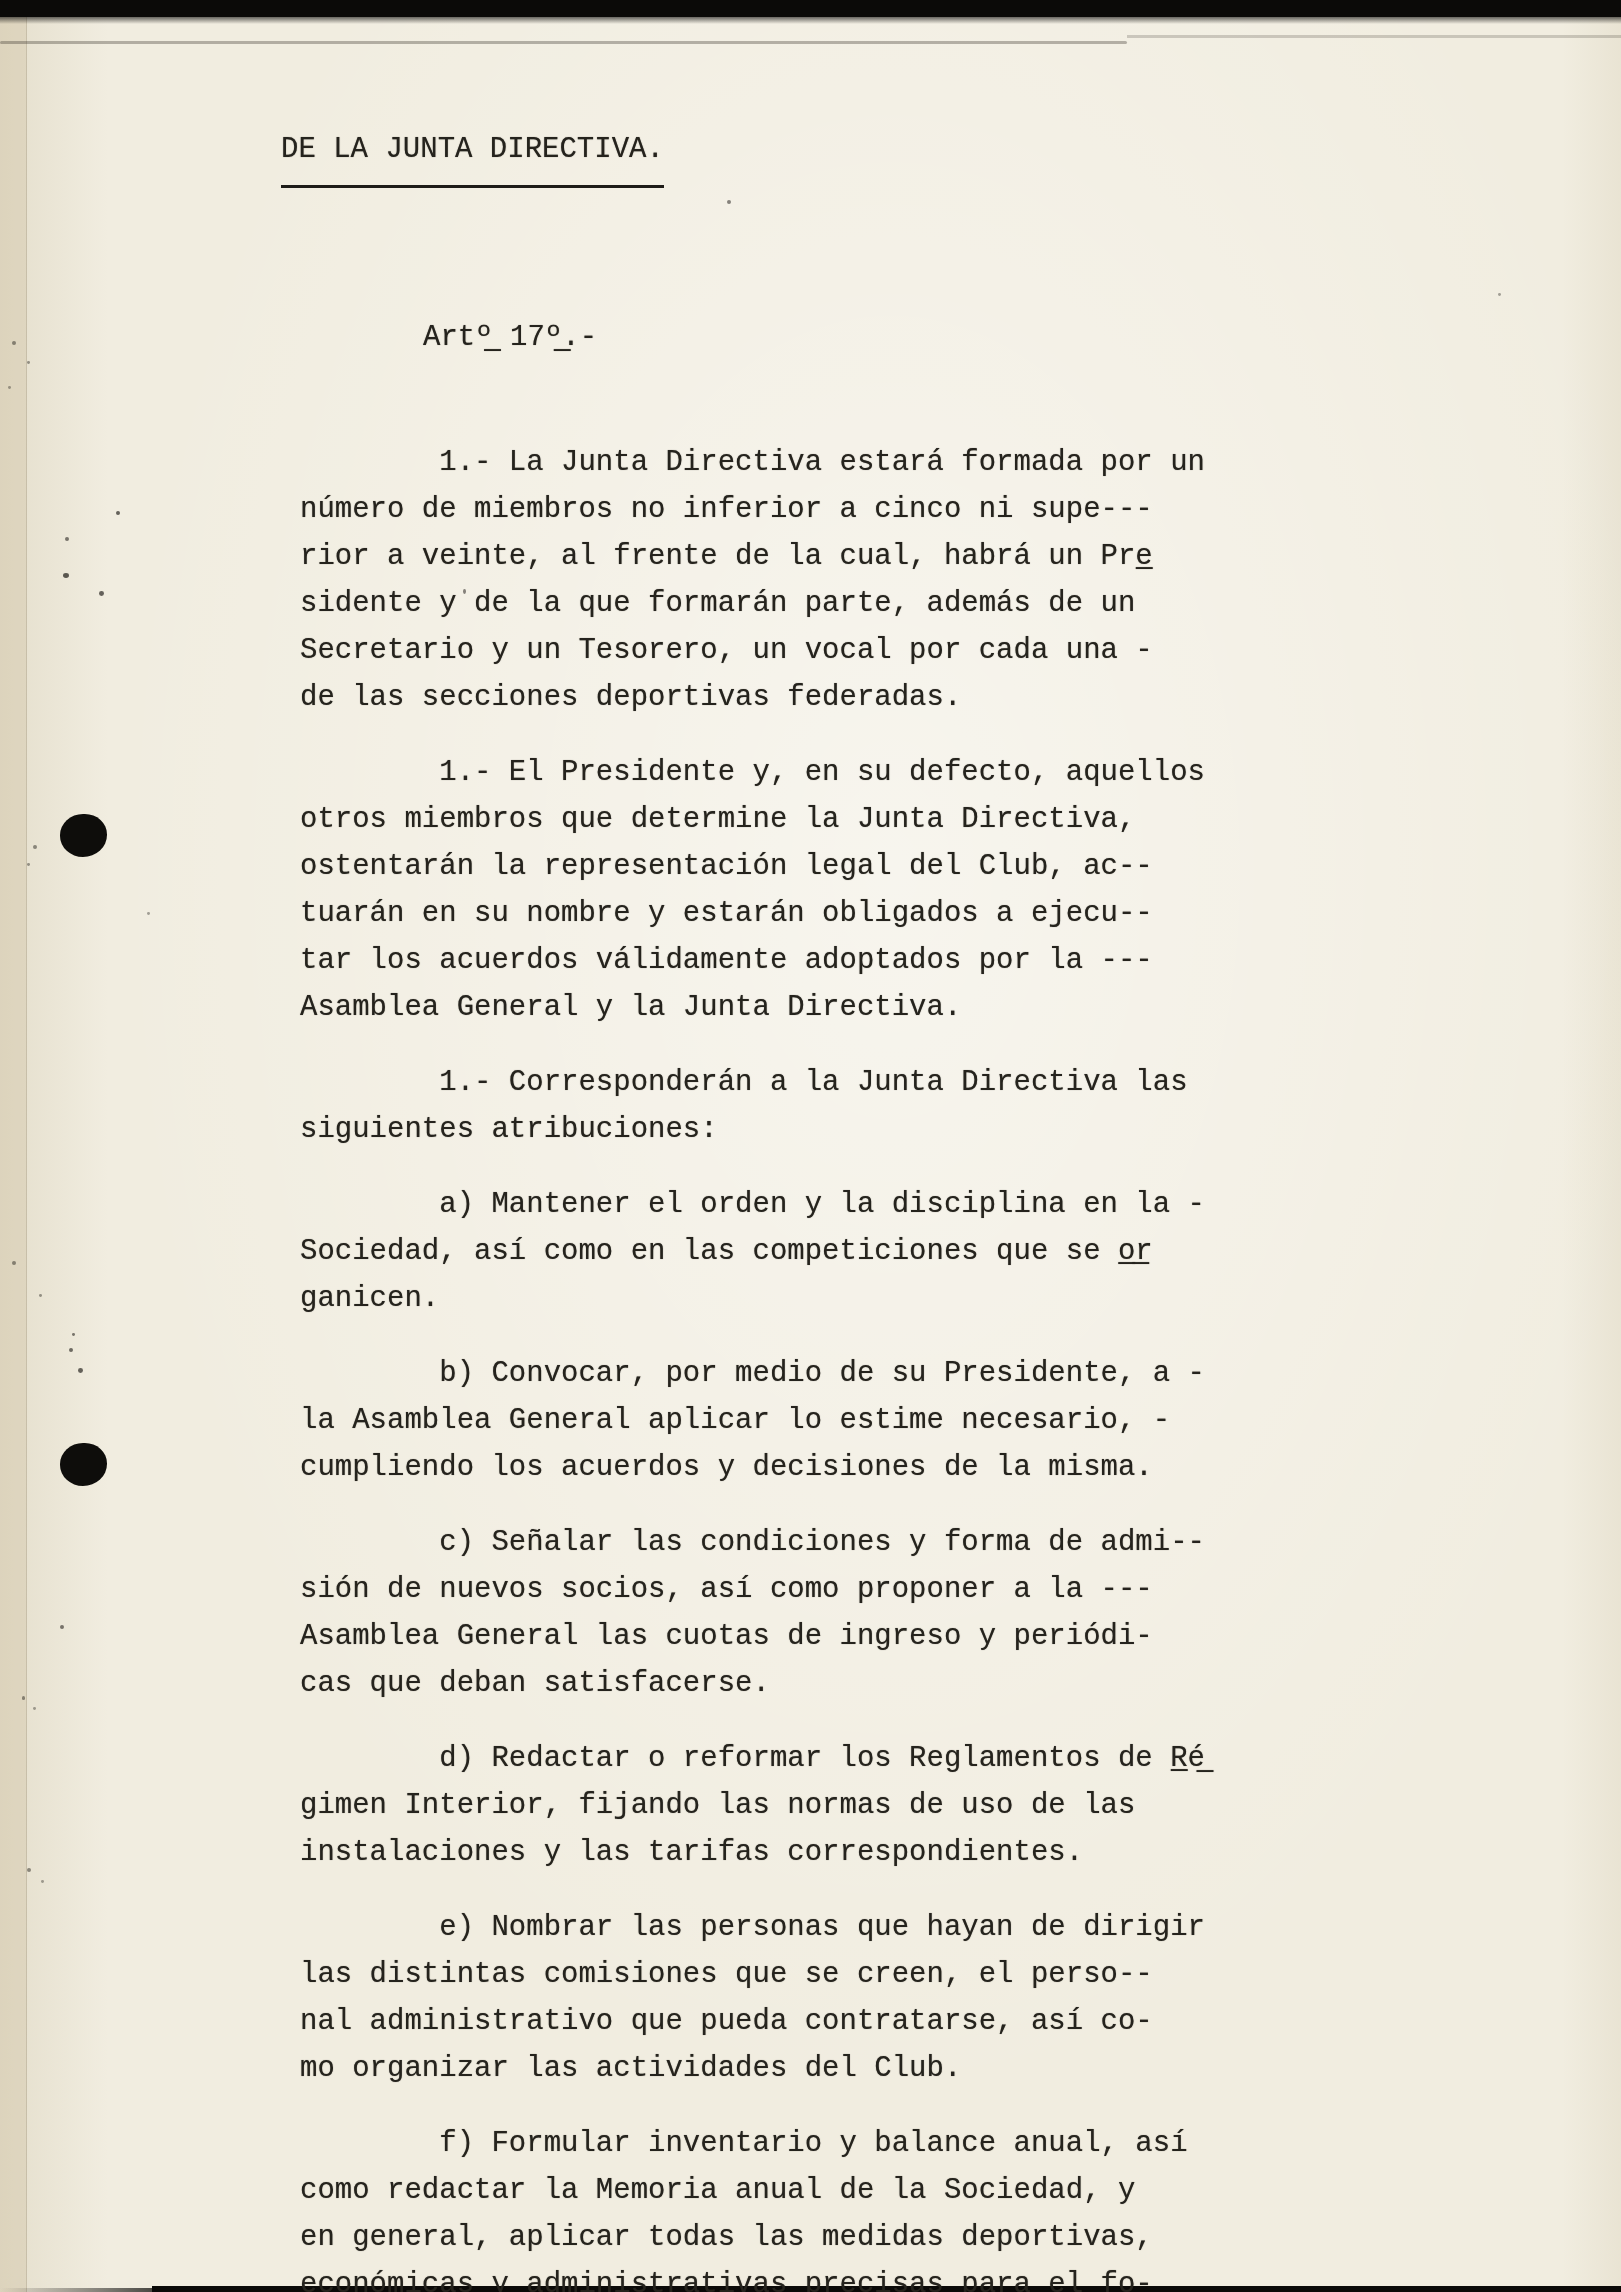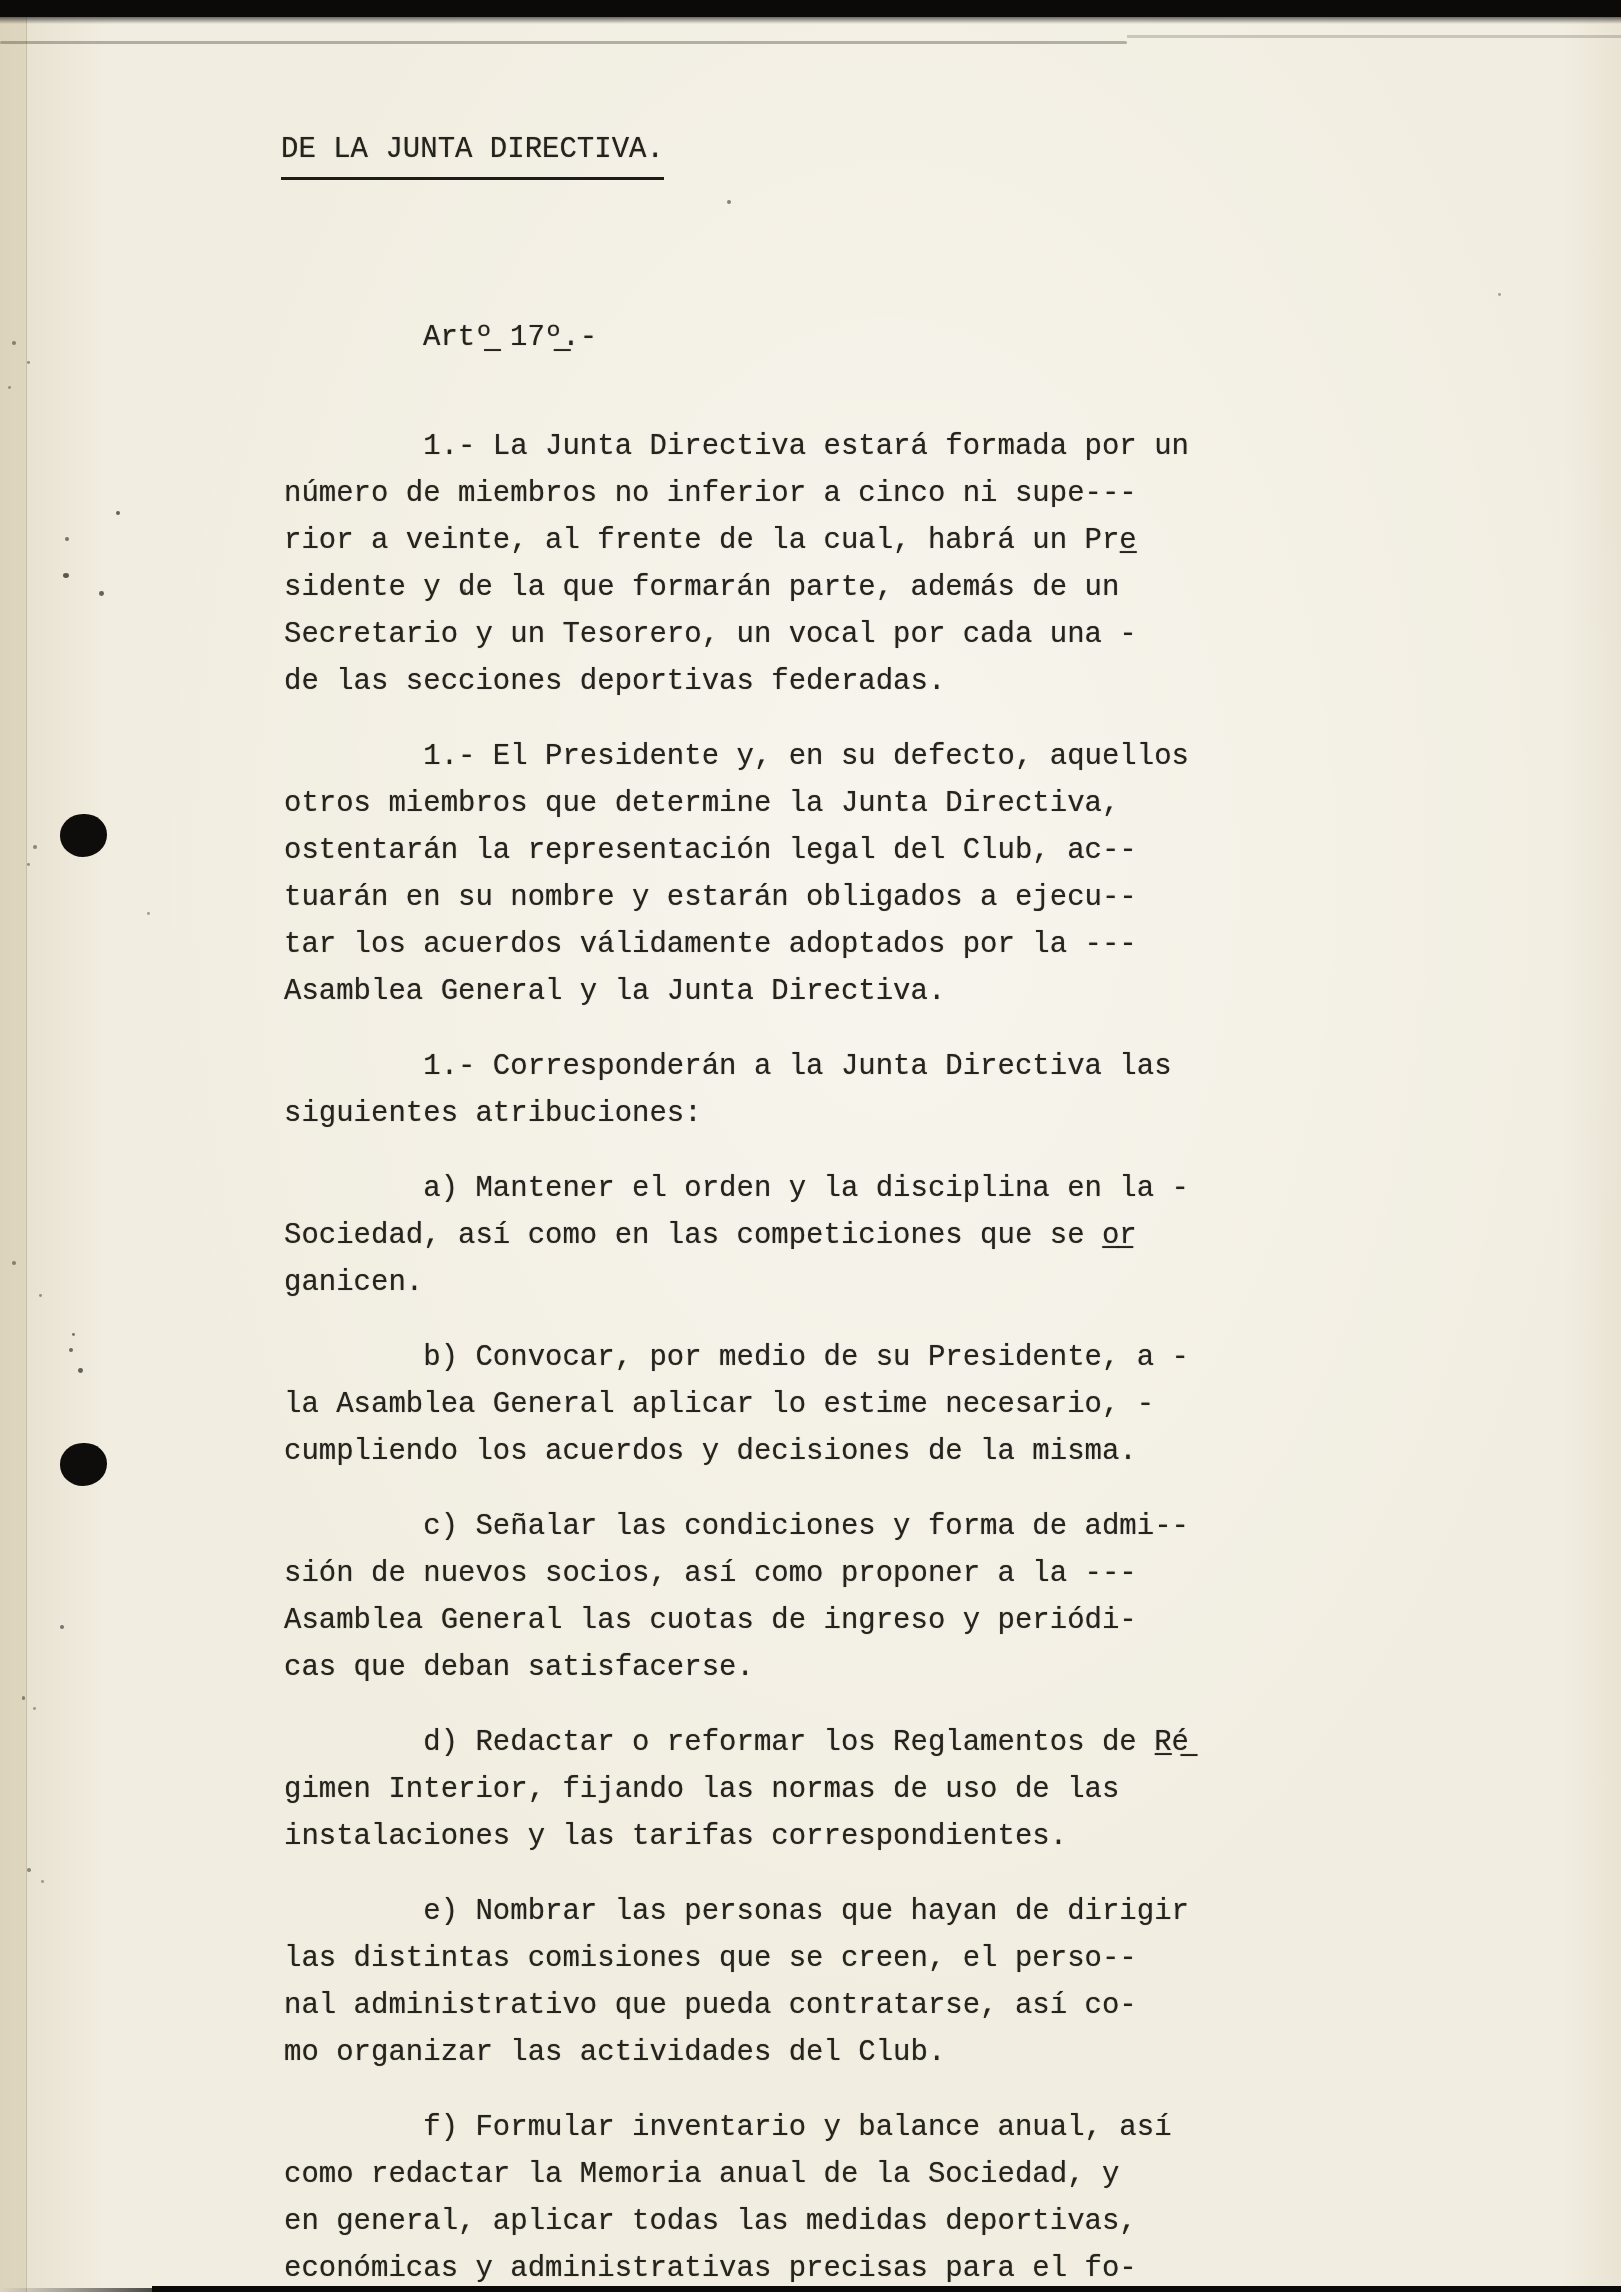--- a/index.html
+++ b/index.html
@@ -61,29 +61,29 @@
   .hole-1 { top: 814px; }
   .hole-2 { top: 1443px; }
   .speck { position: absolute; background: #2a2722; border-radius: 50%; }
 
   .doc {
     position: absolute; left: 284px; top: 423px; width: 980px;
     color: var(--ink);
     font-size: 29px; line-height: 47px;
     text-shadow: 0 0 1px rgba(42,38,30,0.55);
   }
-  .para { white-space: pre; margin: 0; }
+  .para { white-space: pre; margin: 16px; }
   .para + .para { margin-top: 28px; }
 
   .heading {
     position: absolute; left: 281px; top: 133px;
     color: var(--ink);
     font-size: 29px; line-height: 33px;
     white-space: pre;
-    padding-bottom: 11px;
+    padding-bottom: 19px;
     border-bottom: 3.9px solid #1e1c18;
     text-shadow: 0 0 1px rgba(42,38,30,0.6);
   }
   .article {
     position: absolute; left: 423px; top: 320px;
     color: var(--ink);
     font-size: 29px; line-height: 35px;
     white-space: pre;
     text-shadow: 0 0 1px rgba(42,38,30,0.55);
   }

